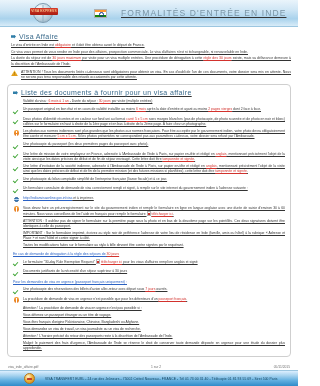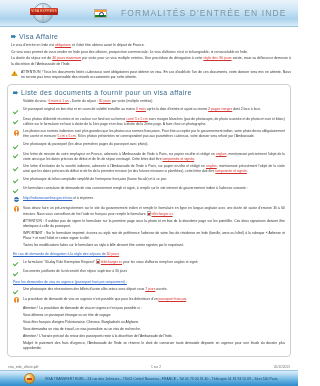--- a/index.html
+++ b/index.html
@@ -159,21 +159,21 @@
     background:radial-gradient(circle at 35% 30%,#fff3d0 0%,#f0b33c 45%,#c8801a 100%);
     border:1px solid #b3761a;box-sizing:border-box;position:relative;
   }
   .footerbar .fseal:after{
     content:"";position:absolute;left:2px;top:4px;width:5px;height:2px;
     background:#c0392b;border-radius:.5px;
   }
   .footerbar .ftext{
     margin-left:10px;font-size:3.3px;color:#16445f;white-space:nowrap;letter-spacing:.1px;
   }
-  .wrap{position:relative;width:298px;height:386px;}
+  .wrap{position:relative;width:298px;height:386px;text-decoration:underline;}
 </style>
 </head>
 <body>
 
 <div class="wrap">
 
   <div class="header">
     <div class="logo">
       <div class="globe"></div>
       <div class="banner">VISA EXPRESS</div>

